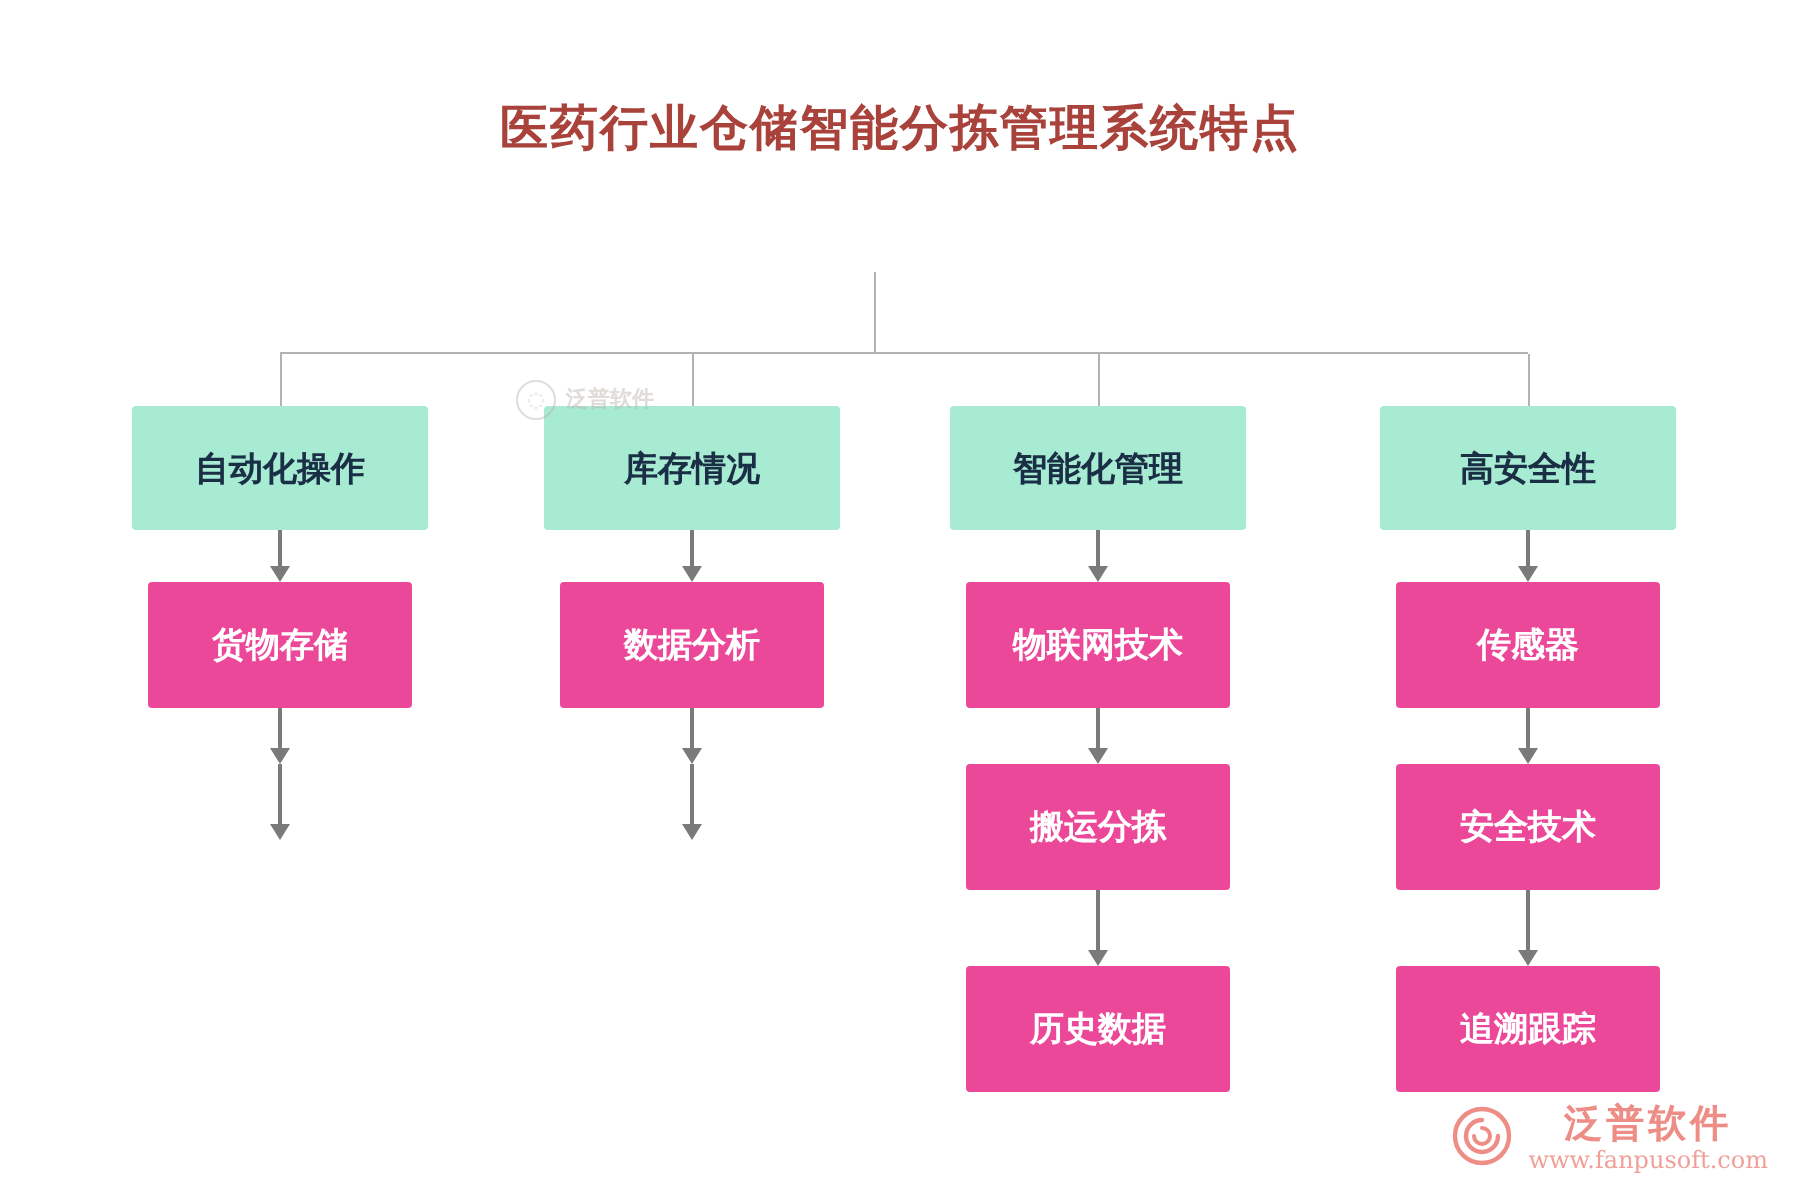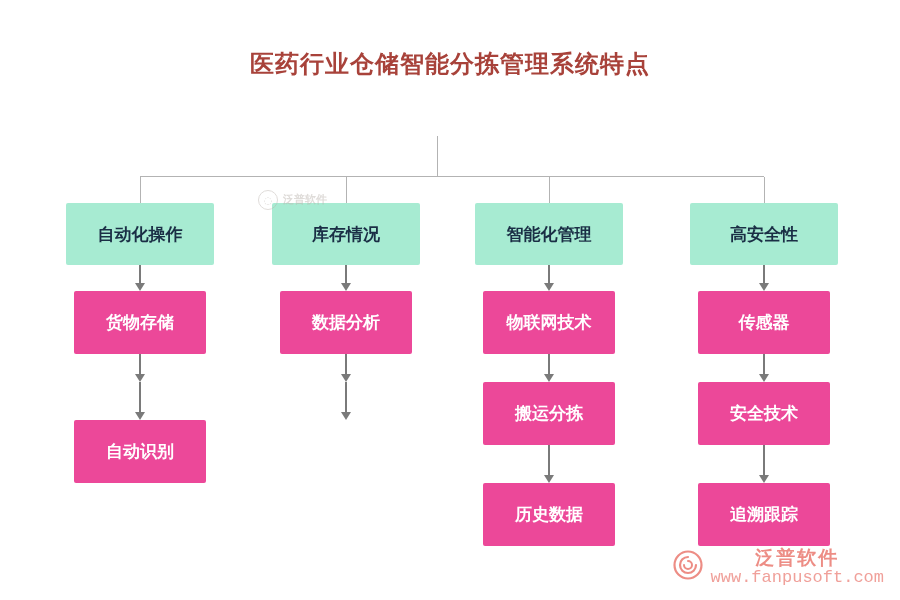--- a/index.html
+++ b/index.html
@@ -44,21 +44,21 @@
     display:flex;align-items:center;justify-content:center;font-size:10px;
   }
   .watermark .wm-text{display:flex;flex-direction:column;line-height:1.1;}
   .watermark .wm-brand{font-size:11px;font-weight:bold;}
   
   .brandmark{
     position:absolute;right:16px;bottom:12px;display:flex;align-items:center;gap:7px;
   }
   .brand-text{display:flex;flex-direction:column;align-items:center;line-height:1.15;}
   .brand-name{font-size:19px;font-weight:bold;color:#ed8d85;letter-spacing:2px;}
-  .brand-url{font-size:17px;color:#f0a09a;font-family:Liberation Mono, monospace;}
+  .brand-url{font-size:12px;color:#f0a09a;}
 </style>
 </head>
 <body>
 
 <div class="canvas">
 
   <div class="page-title">医药行业仓储智能分拣管理系统特点</div>
 
   <div class="line trunk"></div>
   <div class="line hline"></div>
@@ -66,21 +66,20 @@
   <div class="line stub s2"></div>
   <div class="line stub s3"></div>
   <div class="line stub s4"></div>
 
   <div class="column col1">
     <div class="header-box">自动化操作</div>
     <div class="arrow a1"></div>
     <div class="item-box">货物存储</div>
     <div class="arrow a2"></div>
     <div class="arrow a3"></div>
-    <div class="item-box">自动识别</div>
   </div>
 
   <div class="column col2">
     <div class="header-box">库存情况</div>
     <div class="arrow a1"></div>
     <div class="item-box">数据分析</div>
     <div class="arrow a2"></div>
     <div class="arrow a3"></div>
   </div>
 

